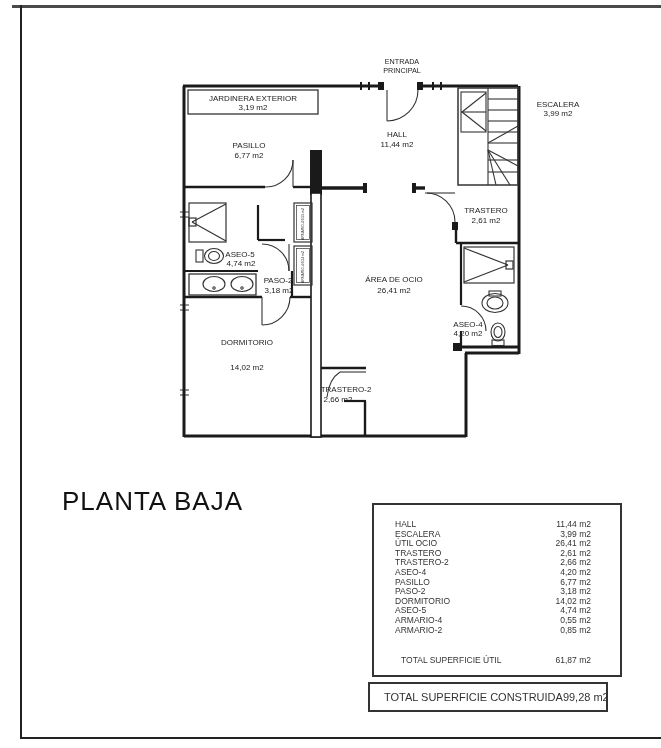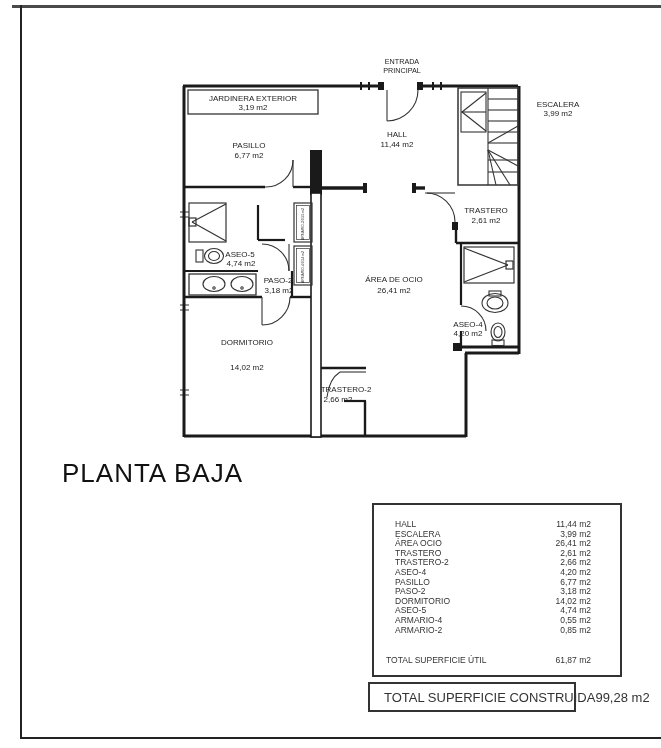--- a/index.html
+++ b/index.html
@@ -2,27 +2,27 @@
 <html><head>
 <meta charset="utf-8">
 <style>
   html,body{margin:0;padding:0;background:#fff;}
   body{width:661px;height:748px;position:relative;font-family:"Liberation Sans",sans-serif;overflow:hidden;}
   .frame-top{position:absolute;left:12px;right:0;top:5px;height:3px;background:#4a4a4a;}
   .frame-left{position:absolute;left:20px;top:5px;width:2px;height:734px;background:#222;}
   .frame-bottom{position:absolute;left:20px;top:737px;width:641px;height:2px;background:#222;}
   svg.plan{position:absolute;left:0;top:0;}
   svg.plan text{font-family:"Liberation Sans",sans-serif;fill:#222;}
-  .plan-title{position:absolute;left:62px;top:458px;font-size:26px;letter-spacing:1px;color:#111;white-space:nowrap;}
+  .plan-title{position:absolute;left:62px;top:486px;font-size:26px;letter-spacing:1px;color:#111;white-space:nowrap;}
   .surface-table{position:absolute;left:372px;top:503px;width:250px;height:174px;border:2px solid #333;box-sizing:border-box;background:#fff;}
   .surface-rows{position:absolute;left:21px;right:29px;top:15px;}
   .srow{display:flex;justify-content:space-between;font-size:8.5px;line-height:9.6px;color:#333;white-space:nowrap;}
-  .total-util{position:absolute;left:12px;right:29px;top:150px;display:flex;font-size:8.5px;color:#333;white-space:nowrap;}
+  .total-util{position:absolute;left:27px;right:29px;top:150px;display:flex;font-size:8.5px;color:#333;white-space:nowrap;}
   .total-util .tu-value{margin-left:auto;padding-left:10px;}
-  .constructed-box{position:absolute;left:368px;top:682px;width:208px;height:30px;border:2px solid #333;box-sizing:border-box;background:#fff;display:flex;align-items:center;padding:0 17px 0 14px;font-size:13px;color:#333;white-space:nowrap;}
+  .constructed-box{position:absolute;left:368px;top:682px;width:240px;height:30px;border:2px solid #333;box-sizing:border-box;background:#fff;display:flex;align-items:center;padding:0 17px 0 14px;font-size:11px;color:#333;white-space:nowrap;}
   .constructed-box .tc-value{margin-left:auto;}
 </style>
 </head>
 <body>
 
 <div class="frame-top"></div>
 <div class="frame-left"></div>
 <div class="frame-bottom"></div>
 
 <svg class="plan" width="661" height="748" viewBox="0 0 661 748">
@@ -220,21 +220,21 @@
   <div class="surface-rows">
     <div class="srow">
         <span>HALL</span>
         <span>11,44 m2</span>
       </div>
     <div class="srow">
         <span>ESCALERA</span>
         <span>3,99 m2</span>
       </div>
     <div class="srow">
-        <span>ÁREA OCIO</span>
+        <span>ÚTIL OCIO</span>
         <span>26,41 m2</span>
       </div>
     <div class="srow">
         <span>TRASTERO</span>
         <span>2,61 m2</span>
       </div>
     <div class="srow">
         <span>TRASTERO-2</span>
         <span>2,66 m2</span>
       </div>

